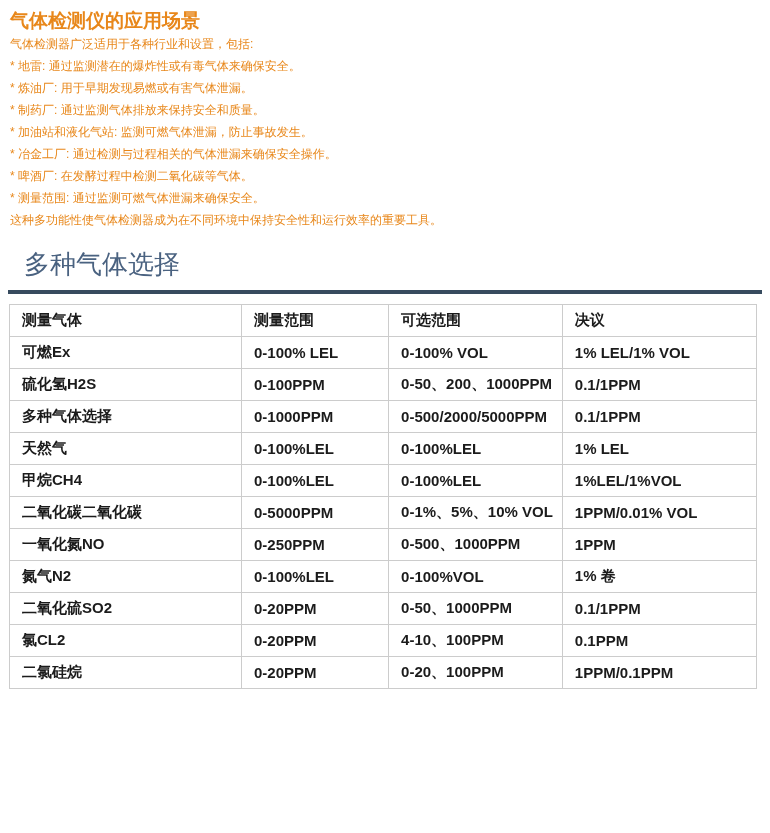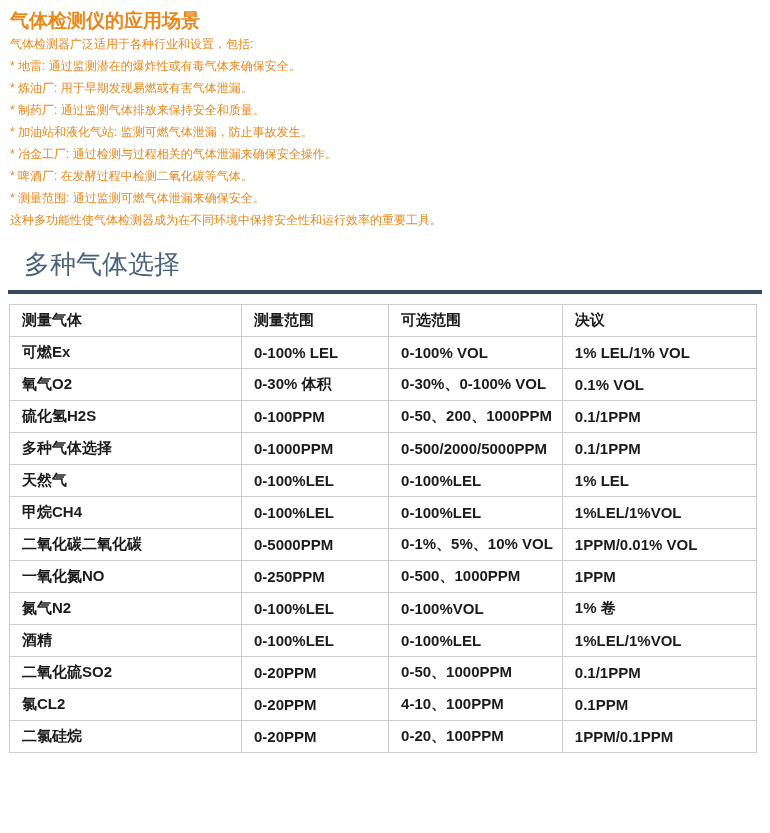--- a/index.html
+++ b/index.html
@@ -100,26 +100,20 @@
       </tr>
   </thead>
   <tbody id="table-body">
       <tr>
         <td class="col-0">可燃Ex</td>
         <td class="col-1">0-100% LEL</td>
         <td class="col-2">0-100% VOL</td>
         <td class="col-3">1% LEL/1% VOL</td>
       </tr>
       <tr>
-        <td class="col-0">氧气O2</td>
-        <td class="col-1">0-30% 体积</td>
-        <td class="col-2">0-30%、0-100% VOL</td>
-        <td class="col-3">0.1% VOL</td>
-      </tr>
-      <tr>
         <td class="col-0">硫化氢H2S</td>
         <td class="col-1">0-100PPM</td>
         <td class="col-2">0-50、200、1000PPM</td>
         <td class="col-3">0.1/1PPM</td>
       </tr>
       <tr>
         <td class="col-0">多种气体选择</td>
         <td class="col-1">0-1000PPM</td>
         <td class="col-2">0-500/2000/5000PPM</td>
         <td class="col-3">0.1/1PPM</td>
@@ -148,26 +142,20 @@
         <td class="col-2">0-500、1000PPM</td>
         <td class="col-3">1PPM</td>
       </tr>
       <tr>
         <td class="col-0">氮气N2</td>
         <td class="col-1">0-100%LEL</td>
         <td class="col-2">0-100%VOL</td>
         <td class="col-3">1% 卷</td>
       </tr>
       <tr>
-        <td class="col-0">酒精</td>
-        <td class="col-1">0-100%LEL</td>
-        <td class="col-2">0-100%LEL</td>
-        <td class="col-3">1%LEL/1%VOL</td>
-      </tr>
-      <tr>
         <td class="col-0">二氧化硫SO2</td>
         <td class="col-1">0-20PPM</td>
         <td class="col-2">0-50、1000PPM</td>
         <td class="col-3">0.1/1PPM</td>
       </tr>
       <tr>
         <td class="col-0">氯CL2</td>
         <td class="col-1">0-20PPM</td>
         <td class="col-2">4-10、100PPM</td>
         <td class="col-3">0.1PPM</td>

